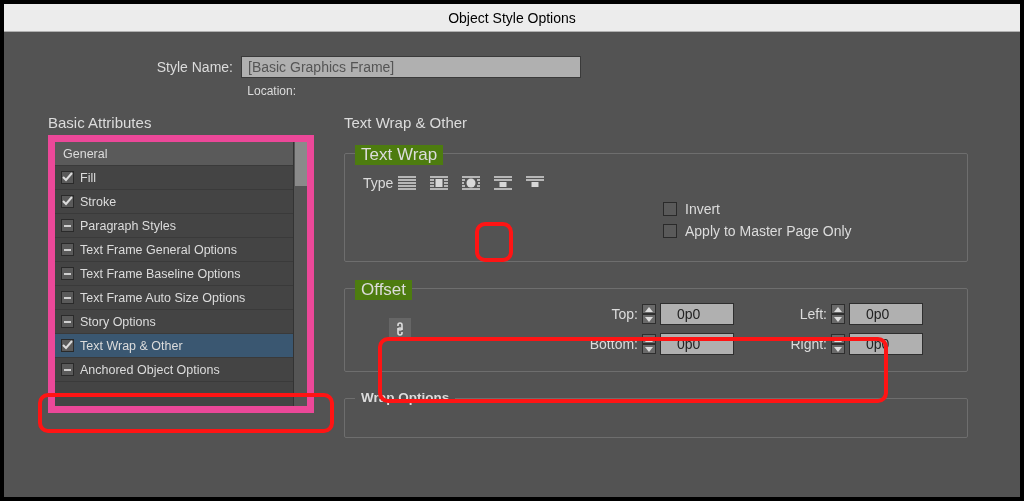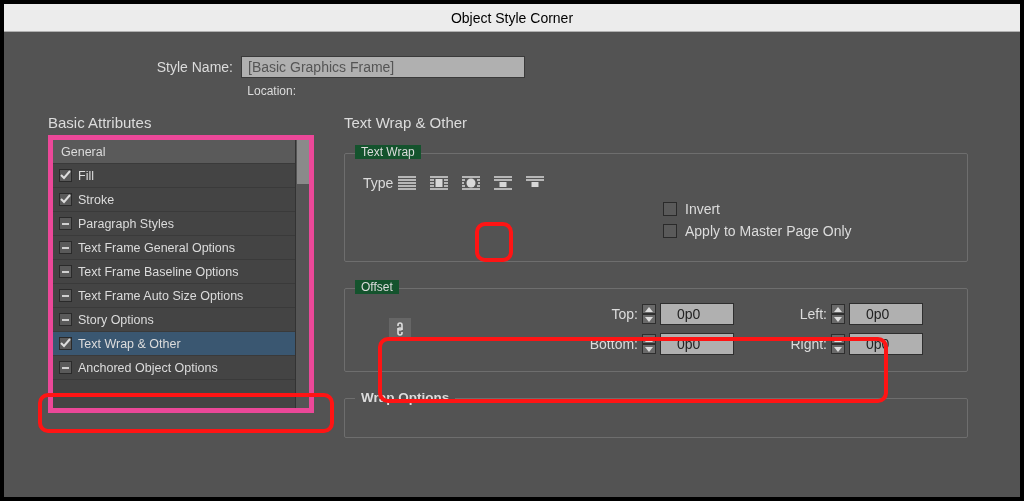--- a/index.html
+++ b/index.html
@@ -6,46 +6,46 @@
 body { width:1024px; height:501px; background:#000; overflow:hidden; }
 
 
 .win     { width:1016px; height:493px; margin:4px; background:#535353; position:relative; }
 .titlebar{ height:28px; background:#ececec; border-bottom:1px solid #b0b0b0; text-align:center; font-size:14px; line-height:28px; color:#000; }
 
 .content { position:absolute; left:0; right:0; top:28px; bottom:0; padding:24px 0 0 0; }
 
 .row-style-name { display:flex; align-items:center; margin-bottom:6px; }
 .row-style-name .lbl { color:#dcdcdc; font-size:14px; width:237px; text-align:right; padding-right:8px; }
-.row-style-name input { width:284px; height:22px; background:#b0b0b0; border:1px solid #3a3a3a; color:#555; font-size:14px; padding:0 6px; }
+.row-style-name input { width:340px; height:22px; background:#b0b0b0; border:1px solid #3a3a3a; color:#555; font-size:14px; padding:0 6px; }
 
 .row-location { display:flex; align-items:flex-start; margin-bottom:16px; }
 .row-location .lbl { color:#dcdcdc; font-size:12px; width:300px; text-align:right; padding-right:8px; }
 
 .columns { display:flex; }
 .left    { width:310px; padding:0 0 0 44px; }
 .right   { flex:1; padding:0 52px 0 30px; }
 
 .section-head { color:#dcdcdc; font-size:15px; margin-bottom:4px; }
 
-.list { background:#444; border:5px solid #ec4899; height:278px; position:relative; }
+.list { background:#444; border:7px solid #ec4899; height:278px; position:relative; }
 .list-scroll { overflow:hidden; height:100%; }
 .list .item { display:flex; align-items:center; height:24px; font-size:12.5px; color:#dcdcdc; padding-left:6px; border-bottom:1px solid #3a3a3a; }
 .list .item.first { background:#5a5a5a; padding-left:8px; }
 .list .item .box { width:13px; height:13px; background:#5a5a5a; border:1px solid #2a2a2a; margin-right:6px; display:flex; align-items:center; justify-content:center; flex-shrink:0; }
 .list .item .box.chk svg { width:11px; height:11px; }
 .list .item .box.dash::before { content:""; width:7px; height:2px; background:#d0d0d0; }
 .list .item[data-selected="true"] { background:#3a5771; }
 .scrollbar { position:absolute; right:0; top:0; width:14px; height:100%; background:#555; border-left:1px solid #333; }
 .scrollbar .thumb { position:absolute; left:1px; top:0; width:12px; height:44px; background:#8a8a8a; }
 
 .right .section-head { margin-bottom:22px; }
 
 .group { border:1px solid #6e6e6e; border-radius:2px; position:relative; padding:14px 18px 16px 18px; margin-bottom:26px; }
-.group > .legend { position:absolute; top:-9px; left:10px; background:#14532d; padding:0 6px; color:#dcdcdc; font-size:12px; }
+.group > .legend { position:absolute; top:-9px; left:10px; background:#4d7c0f; padding:0 6px; color:#dcdcdc; font-size:17px; }
 
 
 .type-row { display:flex; align-items:center; gap:0; margin-bottom:10px; margin-top:6px; }
 .type-row .lbl { color:#dcdcdc; font-size:14px; margin-right:3px; }
 .wrap-icon { width:22px; height:17px; margin-right:10px; display:flex; align-items:center; justify-content:center; cursor:pointer; }
 .wrap-icon svg { display:block; }
 
 .chk-row { display:flex; align-items:center; margin-bottom:6px; margin-left:300px; }
 .chk-row .box { width:14px; height:14px; background:#5a5a5a; border:1px solid #2a2a2a; margin-right:8px; }
 .chk-row span { color:#dcdcdc; font-size:14px; }
@@ -65,21 +65,21 @@
 
 .hl { position:absolute; border:4px solid #ff1414; border-radius:10px; pointer-events:none; }
 
 .wrap-options { border:1px solid #6e6e6e; border-radius:2px; position:relative; padding:18px; }
 .wrap-options .legend { position:absolute; top:-9px; left:10px; background:#535353; padding:0 6px; color:#dcdcdc; font-size:13.5px;font-weight:bold; }
 </style>
 </head>
 <body>
 
 <div class="win">
-  <div class="titlebar">Object Style Corner</div>
+  <div class="titlebar">Object Style Options</div>
 
   <div class="content">
     <div class="row-style-name">
       <div class="lbl">Style Name:</div>
       <input type="text" value="[Basic Graphics Frame]" style="">
     </div>
     <div class="row-location">
       <div class="lbl">Location:</div>
     </div>
 

